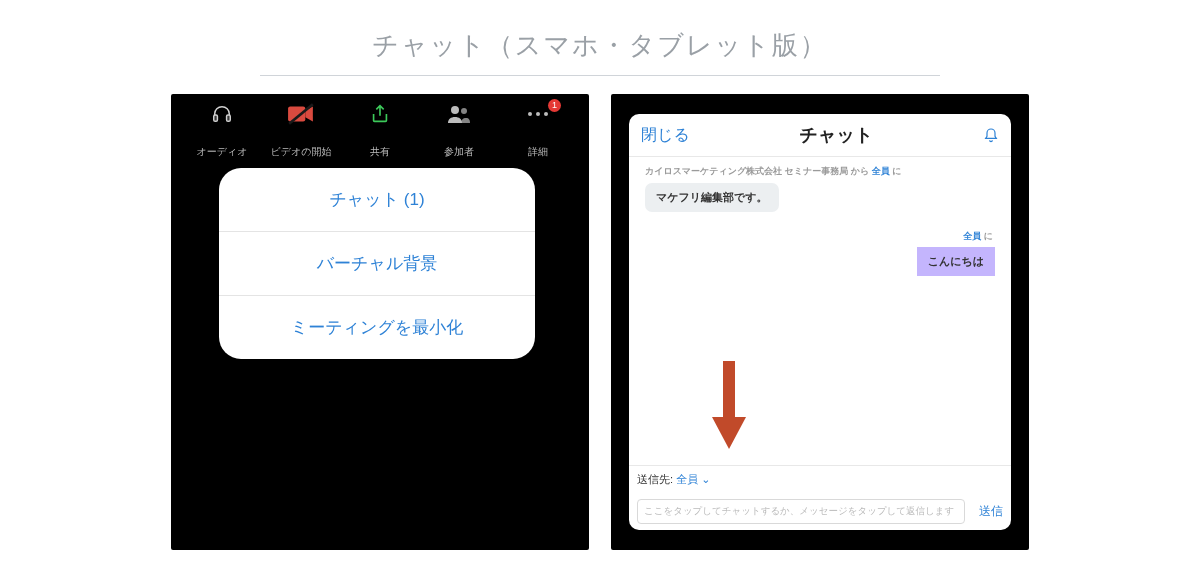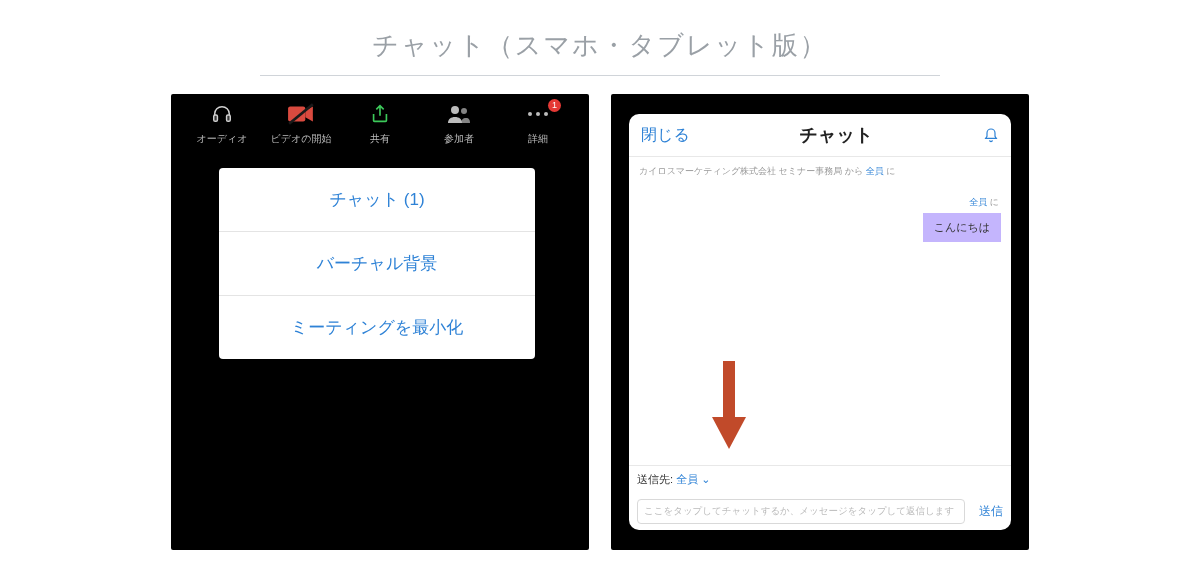--- a/index.html
+++ b/index.html
@@ -53,21 +53,21 @@
     .tb-icon {
       width: 28px;
       height: 24px;
       display: flex;
       align-items: center;
       justify-content: center;
     }
     .tb-label {
       font-size: 10px;
       color: #bcbcbc;
-      margin-top: 6px;
+      margin-top: 19px;
       white-space: nowrap;
     }
     .badge {
       position: absolute;
       top: -3px;
       right: 10px;
       width: 13px;
       height: 13px;
       border-radius: 50%;
       background: #e53935;
@@ -75,21 +75,21 @@
       font-size: 9px;
       line-height: 13px;
       text-align: center;
     }
     .popover {
       position: absolute;
       top: 74px;
       left: 48px;
       right: 54px;
       background: #fff;
-      border-radius: 4px;
+      border-radius: 22px;
       overflow: hidden;
     }
     .popover::before {
       content: "";
       position: absolute;
       top: -8px;
       right: 28px;
       border-left: 9px solid transparent;
       border-right: 9px solid transparent;
       border-bottom: 9px solid #fff;
@@ -120,22 +120,23 @@
       align-items: center;
       justify-content: space-between;
       padding: 9px 12px;
       border-bottom: 1px solid #e8e8e8;
     }
     .close-btn { color: #2e82d6; font-size: 16px; }
     .chat-title { font-size: 18px; font-weight: 700; color: #222; }
     .bell { width: 16px; height: 16px; }
     .chat-body {
       flex: 1;
-      padding: 8px 10px;
+      padding: 8px 16px;
       position: relative;
+      font-weight: bold;
     }
     .meta-line {
       font-size: 9px;
       color: #9a9a9a;
       margin-bottom: 5px;
     }
     .bubble-in {
       display: inline-block;
       background: #eceff1;
       border-radius: 7px;
@@ -279,20 +280,23 @@
             <path d="M6 9a6 6 0 1 1 12 0v5l2 3H4l2-3Z"></path>
             <path d="M10 20a2 2 0 0 0 4 0"></path>
           </svg>
         </div>
       </div>
 
       <div class="chat-body">
         <div class="meta-line">
           <span>カイロスマーケティング株式会社 セミナー事務局</span><span> から </span><span style="color:#2e82d6">全員</span><span> に</span>
         </div>
+        <div>
+          <span class="bubble-in">マケフリ編集部です。</span>
+        </div>
 
         <div class="meta-right">
           <span style="color:#2e82d6">全員</span><span> に</span>
         </div>
         <div class="bubble-out-wrap">
           <span class="bubble-out">こんにちは</span>
         </div>
 
         <div class="arrow-annot">
           <svg width="40" height="90" viewBox="0 0 40 90">

